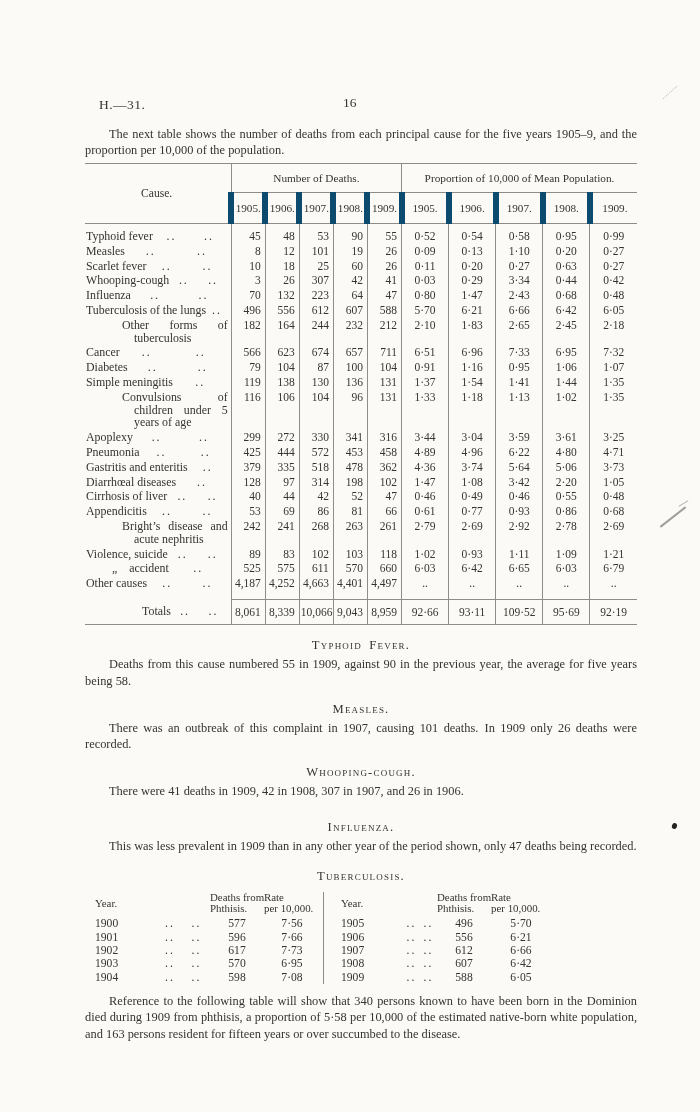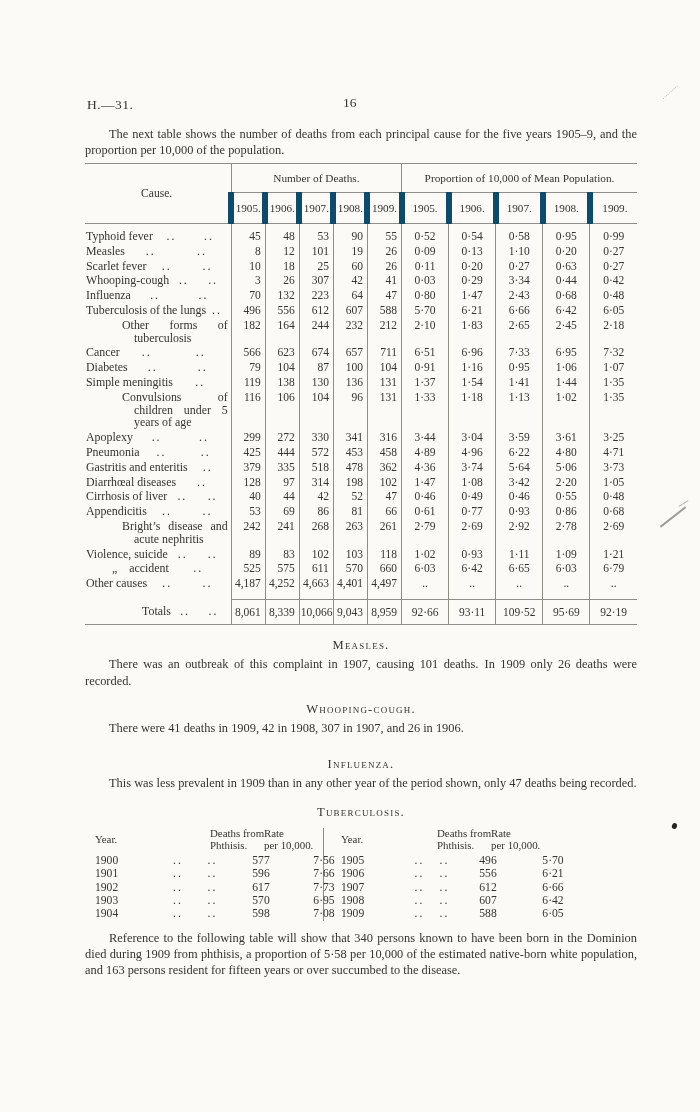--- a/index.html
+++ b/index.html
@@ -11,21 +11,21 @@
   .page {
     position:relative; width:700px; height:1112px;
     background:#fbfaf6;
     color:#35342f;
     overflow:hidden;
   }
   .content { position:absolute; top:97px; left:85px; width:552px; }
 
   
   .page-header { position:relative; height:16px; font-size:13.5px; }
-  .doc-ref { position:absolute; left:2px; top:0; letter-spacing:.5px; }
+  .doc-ref { position:absolute; left:14px; top:0; letter-spacing:.5px; }
   .page-num { position:absolute; left:258px; top:-2px; font-size:13.5px; }
 
   .intro { margin:13px 0 0 0; font-size:12.4px; line-height:16px;
            text-align:justify; text-indent:24px; }
 
   
   table.mortality { border-collapse:collapse; table-layout:fixed; width:552px;
                     margin-top:5px; border-top:1px solid #8f8d86; }
   table.mortality th, table.mortality td { font-weight:normal; }
   th.cause-h { border-bottom:1px solid #8f8d86; font-size:11.6px; text-align:center; }
@@ -55,21 +55,21 @@
               text-align:center; font-variant:small-caps; letter-spacing:1.2px; word-spacing:3px; }
   #sec-influenza .sec-head { margin-top:21px; }
   #sec-tuberculosis .sec-head { margin-top:14px; }
   .para { margin:0; font-size:12.4px; line-height:16.2px; text-align:justify; text-indent:24px; }
 
   
   .phthisis { display:flex; margin-top:8px; font-size:11.6px; }
   .half { box-sizing:border-box; }
   .half-left  { width:239px; border-right:1px solid #8f8d86; padding-left:10px; padding-right:3px; }
   .half-right { flex:1; padding-left:17px; }
-  .prow { display:grid; align-items:baseline; line-height:13.4px;gap:8px; }
+  .prow { display:grid; align-items:baseline; line-height:13.4px; }
   .half-left  .prow { grid-template-columns:62px 26px 27px 54px 56px; }
   .half-right .prow { grid-template-columns:62px 17px 17px 54px 60px 1fr; }
   .prow .pyear { text-align:left; }
   .prow .pdots { text-align:center; letter-spacing:2px; }
   .prow .pdeaths { text-align:center; }
   .prow .prate { text-align:center; }
   .phead { display:grid; align-items:center; font-size:10.9px; line-height:11.8px; margin-bottom:2px; }
   .half-left  .phead { grid-template-columns:62px 26px 27px 54px 56px; }
   .half-right .phead { grid-template-columns:62px 17px 17px 54px 60px 1fr; }
   .phead .h2line { white-space:nowrap; }
@@ -539,20 +539,24 @@
           <td class="num">8,959</td>
           <td class="prop">92·66</td>
           <td class="prop">93·11</td>
           <td class="prop">109·52</td>
           <td class="prop">95·69</td>
           <td class="prop">92·19</td>
         </tr>
       </tfoot>
     </table>
 
+    <section id="sec-typhoid">
+      <h3 class="sec-head">Typhoid Fever.</h3>
+      <p class="para">Deaths from this cause numbered 55 in 1909, against 90 in the previous year, the average for five years being 58.</p>
+    </section>
     <section id="sec-measles">
       <h3 class="sec-head">Measles.</h3>
       <p class="para">There was an outbreak of this complaint in 1907, causing 101 deaths. In 1909 only 26 deaths were recorded.</p>
     </section>
     <section id="sec-scarlet">
     </section>
     <section id="sec-whooping">
       <h3 class="sec-head">Whooping-cough.</h3>
       <p class="para">There were 41 deaths in 1909, 42 in 1908, 307 in 1907, and 26 in 1906.</p>
     </section>

